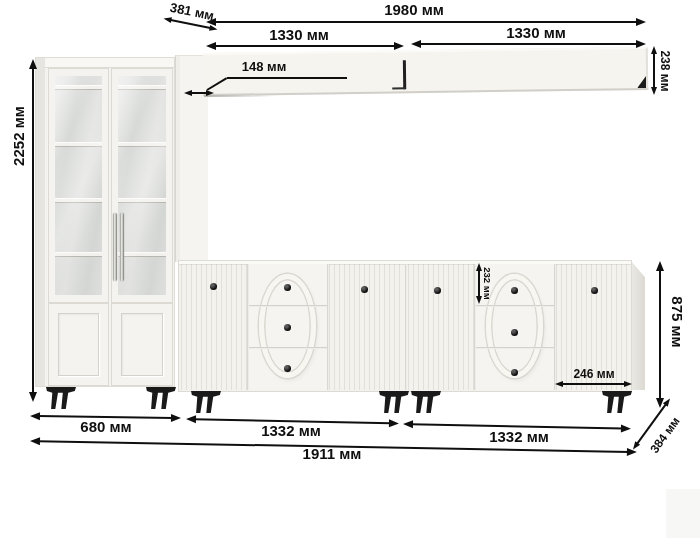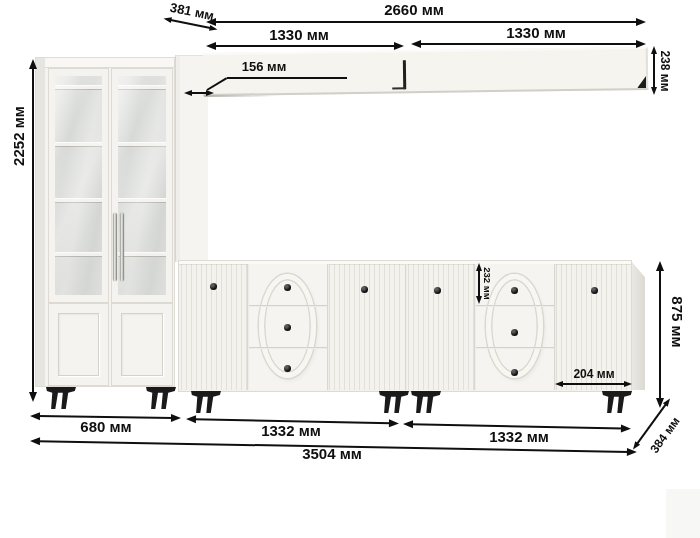--- a/index.html
+++ b/index.html
@@ -167,49 +167,49 @@
   <div class="dlabel fs15" style="left:-41px;top:128px;width:120px;transform:rotate(-90deg)">2252 мм</div>
 
   <div class="dim dim-h dim-sm" style="left:163px;top:19px;width:55px;transform:rotate(11.5deg)">
       <i class="ln"></i>
     </div>
   <div class="dlabel fs13" style="left:160px;top:4px;width:64px;transform:rotate(11.5deg)">381 мм</div>
 
   <div class="dim dim-h" style="left:206px;top:17px;width:440px">
       <i class="ln"></i>
     </div>
-  <div class="dlabel fs15" style="left:354px;top:2px;width:120px">2660 мм</div>
+  <div class="dlabel fs15" style="left:354px;top:2px;width:120px">1980 мм</div>
 
   <div class="dim dim-h" style="left:206px;top:41px;width:198px">
       <i class="ln"></i>
     </div>
   <div class="dlabel fs15" style="left:239px;top:27px;width:120px">1330 мм</div>
   <div class="dim dim-h" style="left:411px;top:39px;width:235px">
       <i class="ln"></i>
     </div>
   <div class="dlabel fs15" style="left:476px;top:25px;width:120px">1330 мм</div>
 
-  <div class="dlabel fs13" style="left:204px;top:59px;width:120px">156 мм</div>
+  <div class="dlabel fs13" style="left:204px;top:59px;width:120px">148 мм</div>
   <div class="tick" style="left:227px;top:77px;width:120px"></div>
   <div class="tick" style="left:207px;top:89px;width:23px;transform:rotate(-31deg);transform-origin:left center"></div>
   <div class="dim dim-h dim-sm" style="left:184px;top:88px;width:30px">
       <i class="ln"></i>
     </div>
 
   <div class="dim dim-v dim-sm" style="left:649px;top:46px;height:49px">
       <i class="ln"></i>
     </div>
   <div class="dlabel fs12" style="left:625px;top:63px;width:80px;transform:rotate(90deg)">238 мм</div>
 
   <div class="dim dim-v dim-sm" style="left:474px;top:263px;height:41px">
       <i class="ln"></i>
     </div>
   <div class="dlabel fs9" style="left:459px;top:278px;width:56px;transform:rotate(90deg)">232 мм</div>
 
-  <div class="dlabel fs12" style="left:534px;top:366px;width:120px">204 мм</div>
+  <div class="dlabel fs12" style="left:534px;top:366px;width:120px">246 мм</div>
   <div class="dim dim-h dim-sm" style="left:555px;top:379px;width:77px">
       <i class="ln"></i>
     </div>
 
   <div class="dim dim-v" style="left:655px;top:261px;height:147px">
       <i class="ln"></i>
     </div>
   <div class="dlabel fs15" style="left:627px;top:314px;width:100px;transform:rotate(90deg)">875 мм</div>
 
   <div class="dim dim-h" style="left:30px;top:411px;width:151px;transform:rotate(0.8deg);transform-origin:left center">
@@ -221,21 +221,21 @@
     </div>
   <div class="dlabel fs15" style="left:231px;top:423px;width:120px">1332 мм</div>
   <div class="dim dim-h" style="left:403px;top:419px;width:228px;transform:rotate(1.2deg);transform-origin:left center">
       <i class="ln"></i>
     </div>
   <div class="dlabel fs15" style="left:459px;top:429px;width:120px">1332 мм</div>
 
   <div class="dim dim-h" style="left:30px;top:436px;width:607px;transform:rotate(1.05deg);transform-origin:left center">
       <i class="ln"></i>
     </div>
-  <div class="dlabel fs15" style="left:272px;top:446px;width:120px">3504 мм</div>
+  <div class="dlabel fs15" style="left:272px;top:446px;width:120px">1911 мм</div>
 
   <div class="dim dim-h dim-sm" style="left:620px;top:419px;width:63px;transform:rotate(-54deg)">
       <i class="ln"></i>
     </div>
   <div class="dlabel fs12" style="left:629px;top:427px;width:72px;transform:rotate(-54deg)">384 мм</div>
 
   <div class="artifact"></div>
 </div>
 
 </body></html>

